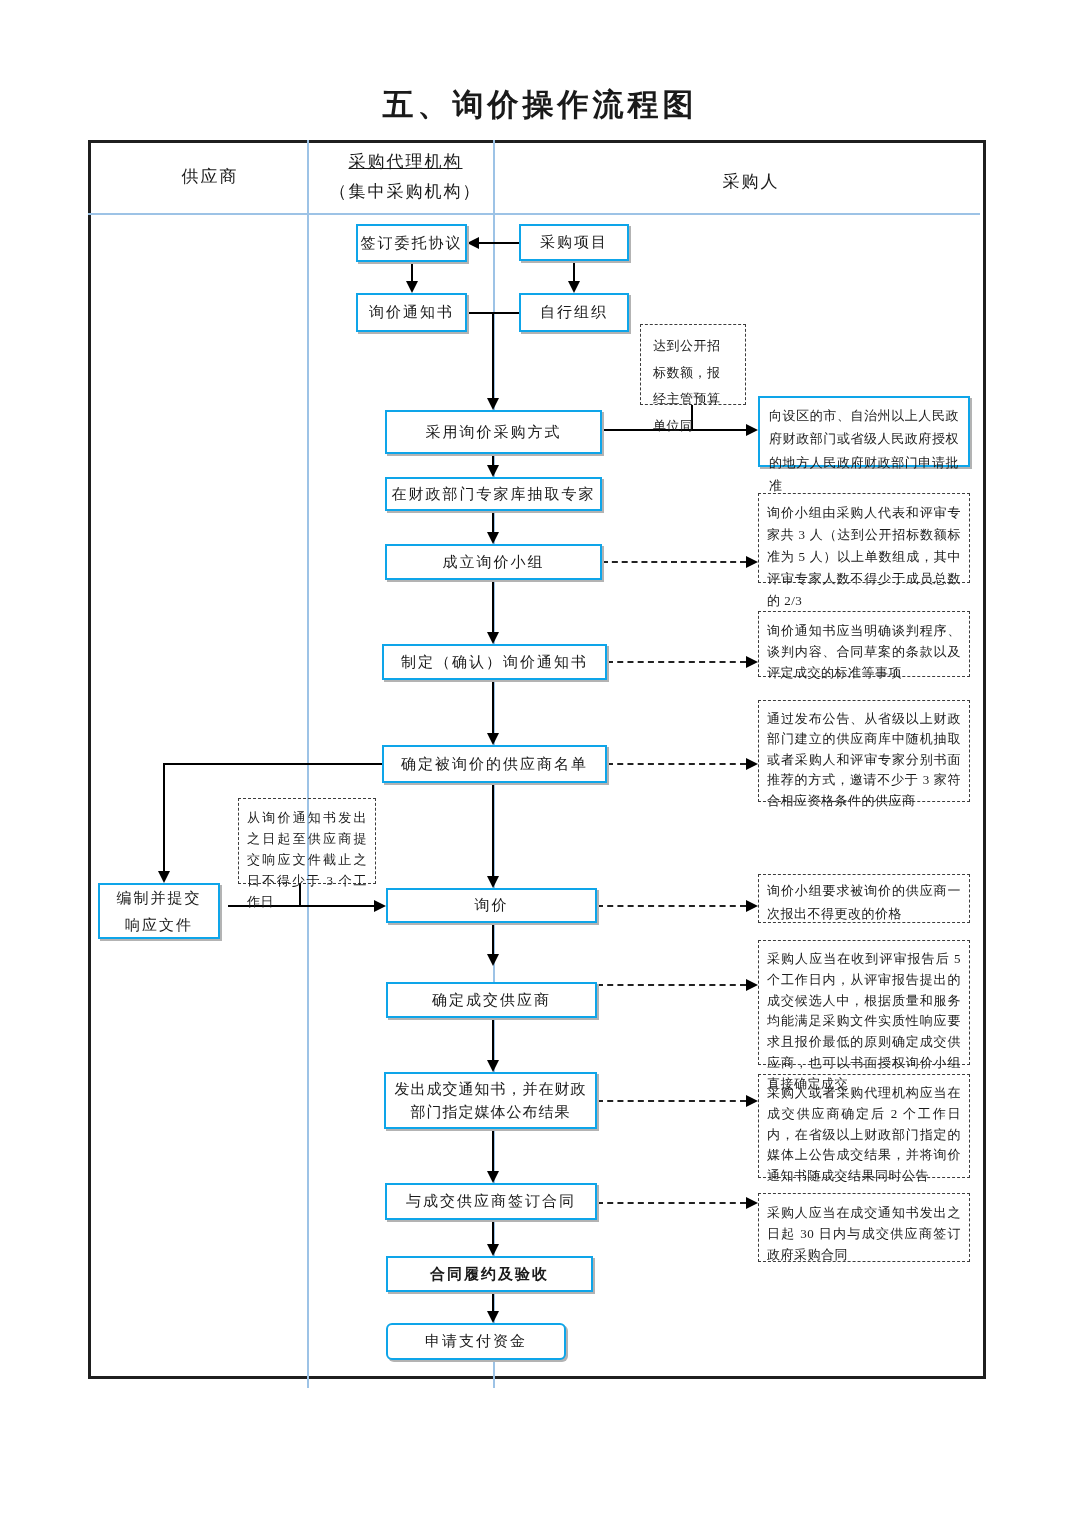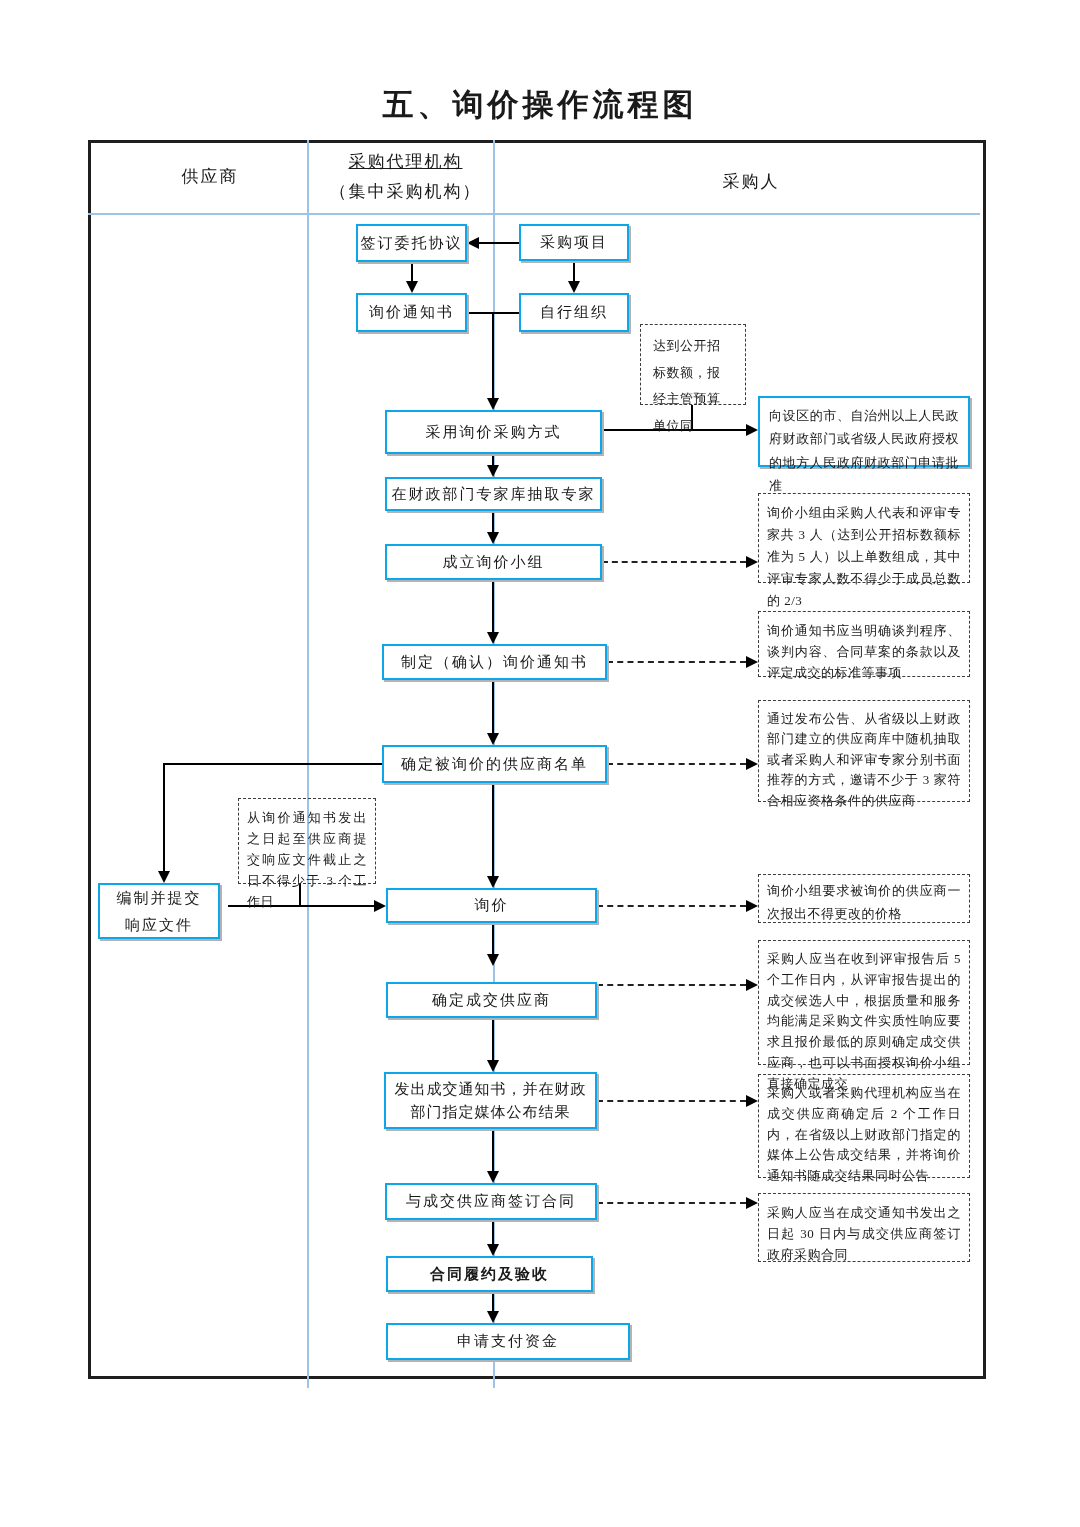--- a/index.html
+++ b/index.html
@@ -44,21 +44,21 @@
 <div class="node" style="left:385px;top:410px;width:217px;height:44px;">采用询价采购方式</div>
 <div class="node" style="left:385px;top:477px;width:217px;height:34px;">在财政部门专家库抽取专家</div>
 <div class="node" style="left:385px;top:544px;width:217px;height:36px;">成立询价小组</div>
 <div class="node" style="left:382px;top:644px;width:225px;height:36px;">制定（确认）询价通知书</div>
 <div class="node" style="left:382px;top:745px;width:225px;height:38px;">确定被询价的供应商名单</div>
 <div class="node" style="left:386px;top:888px;width:211px;height:35px;">询价</div>
 <div class="node" style="left:386px;top:982px;width:211px;height:36px;">确定成交供应商</div>
 <div class="node small-ls" style="left:384px;top:1072px;width:213px;height:57px;">发出成交通知书，并在财政部门指定媒体公布结果</div>
 <div class="node" style="left:385px;top:1183px;width:212px;height:37px;">与成交供应商签订合同</div>
 <div class="node" style="left:386px;top:1256px;width:207px;height:36px;font-weight:bold;">合同履约及验收</div>
-<div class="node" style="left:386px;top:1323px;width:244px;height:37px;">申请支付资金</div>
+<div class="node" style="left:386px;top:1323px;width:180px;height:37px;border-radius:6px;">申请支付资金</div>
 
 <div class="node two-line" style="left:98px;top:883px;width:122px;height:56px;flex-direction:column;line-height:1.8;justify-content:space-between;">
   <span>编制并提交</span>
   <span>响应文件</span>
 </div>
 
 <div class="node left-text" style="left:758px;top:396px;width:212px;height:71px;">向设区的市、自治州以上人民政府财政部门或省级人民政府授权的地方人民政府财政部门申请批准</div>
 
 <div class="note" style="left:640px;top:324px;width:106px;height:81px;line-height:2.05;padding:8px 12px;text-align:left;">达到公开招标数额，报经主管预算单位同</div>
 <div class="note" style="left:238px;top:798px;width:138px;height:86px;line-height:1.62;">从询价通知书发出之日起至供应商提交响应文件截止之日不得少于 3 个工作日</div>

